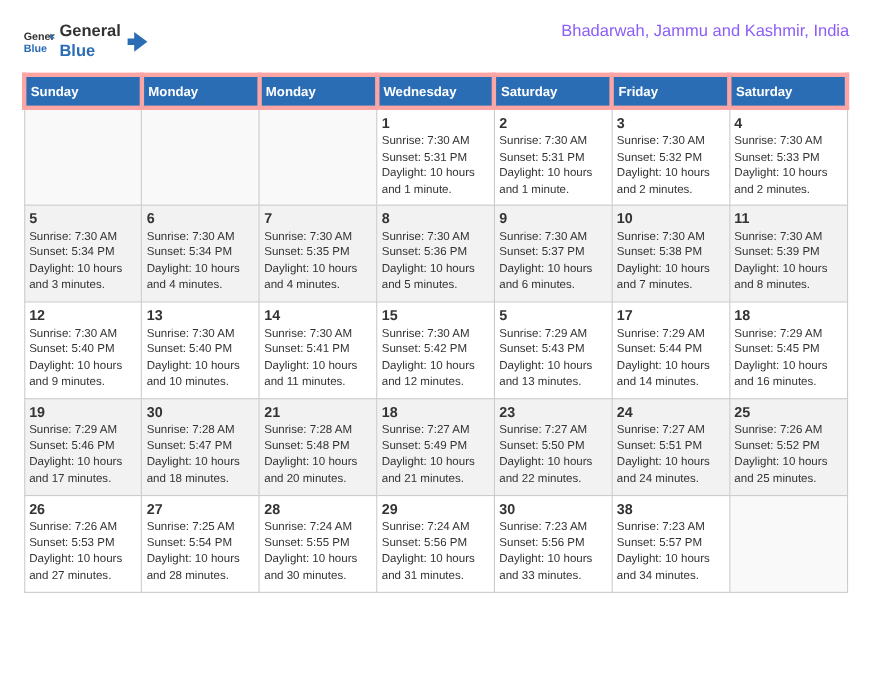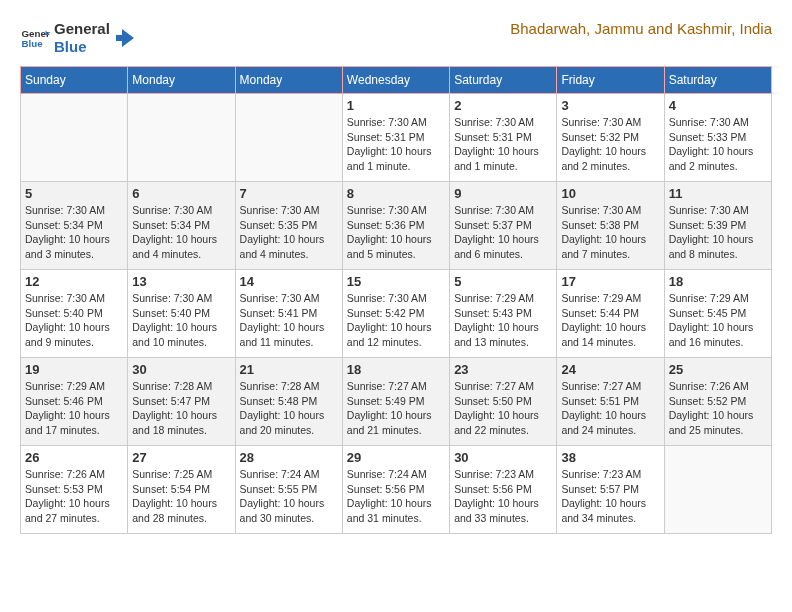--- a/index.html
+++ b/index.html
@@ -26,36 +26,36 @@
       height: 30px;
     }
     .title-block { text-align: right; }
     .cal-title {
       font-size: 32px;
       font-weight: bold;
       color: #333;
     }
     .cal-subtitle {
       font-size: 15px;
-      color: #a16207;
+      color: #8b5cf6;
       text-align: right;
     }
     table {
       width: 100%;
       border-collapse: collapse;
       font-size: 11px;
     }
     thead tr th {
       background: #2a6db5;
       color: #fff;
       padding: 6px 4px;
       text-align: left;
       font-size: 12px;
-      font-weight: normal;
-      border: 1px solid #fca5a5;
+      font-weight: bold;
+      border: 4px solid #fca5a5;
     }
     tbody tr td {
       border: 1px solid #ccc;
       vertical-align: top;
       padding: 4px;
       height: 88px;
       color: #333;
       background: #fff;
     }
     tbody tr:nth-child(even) td {

